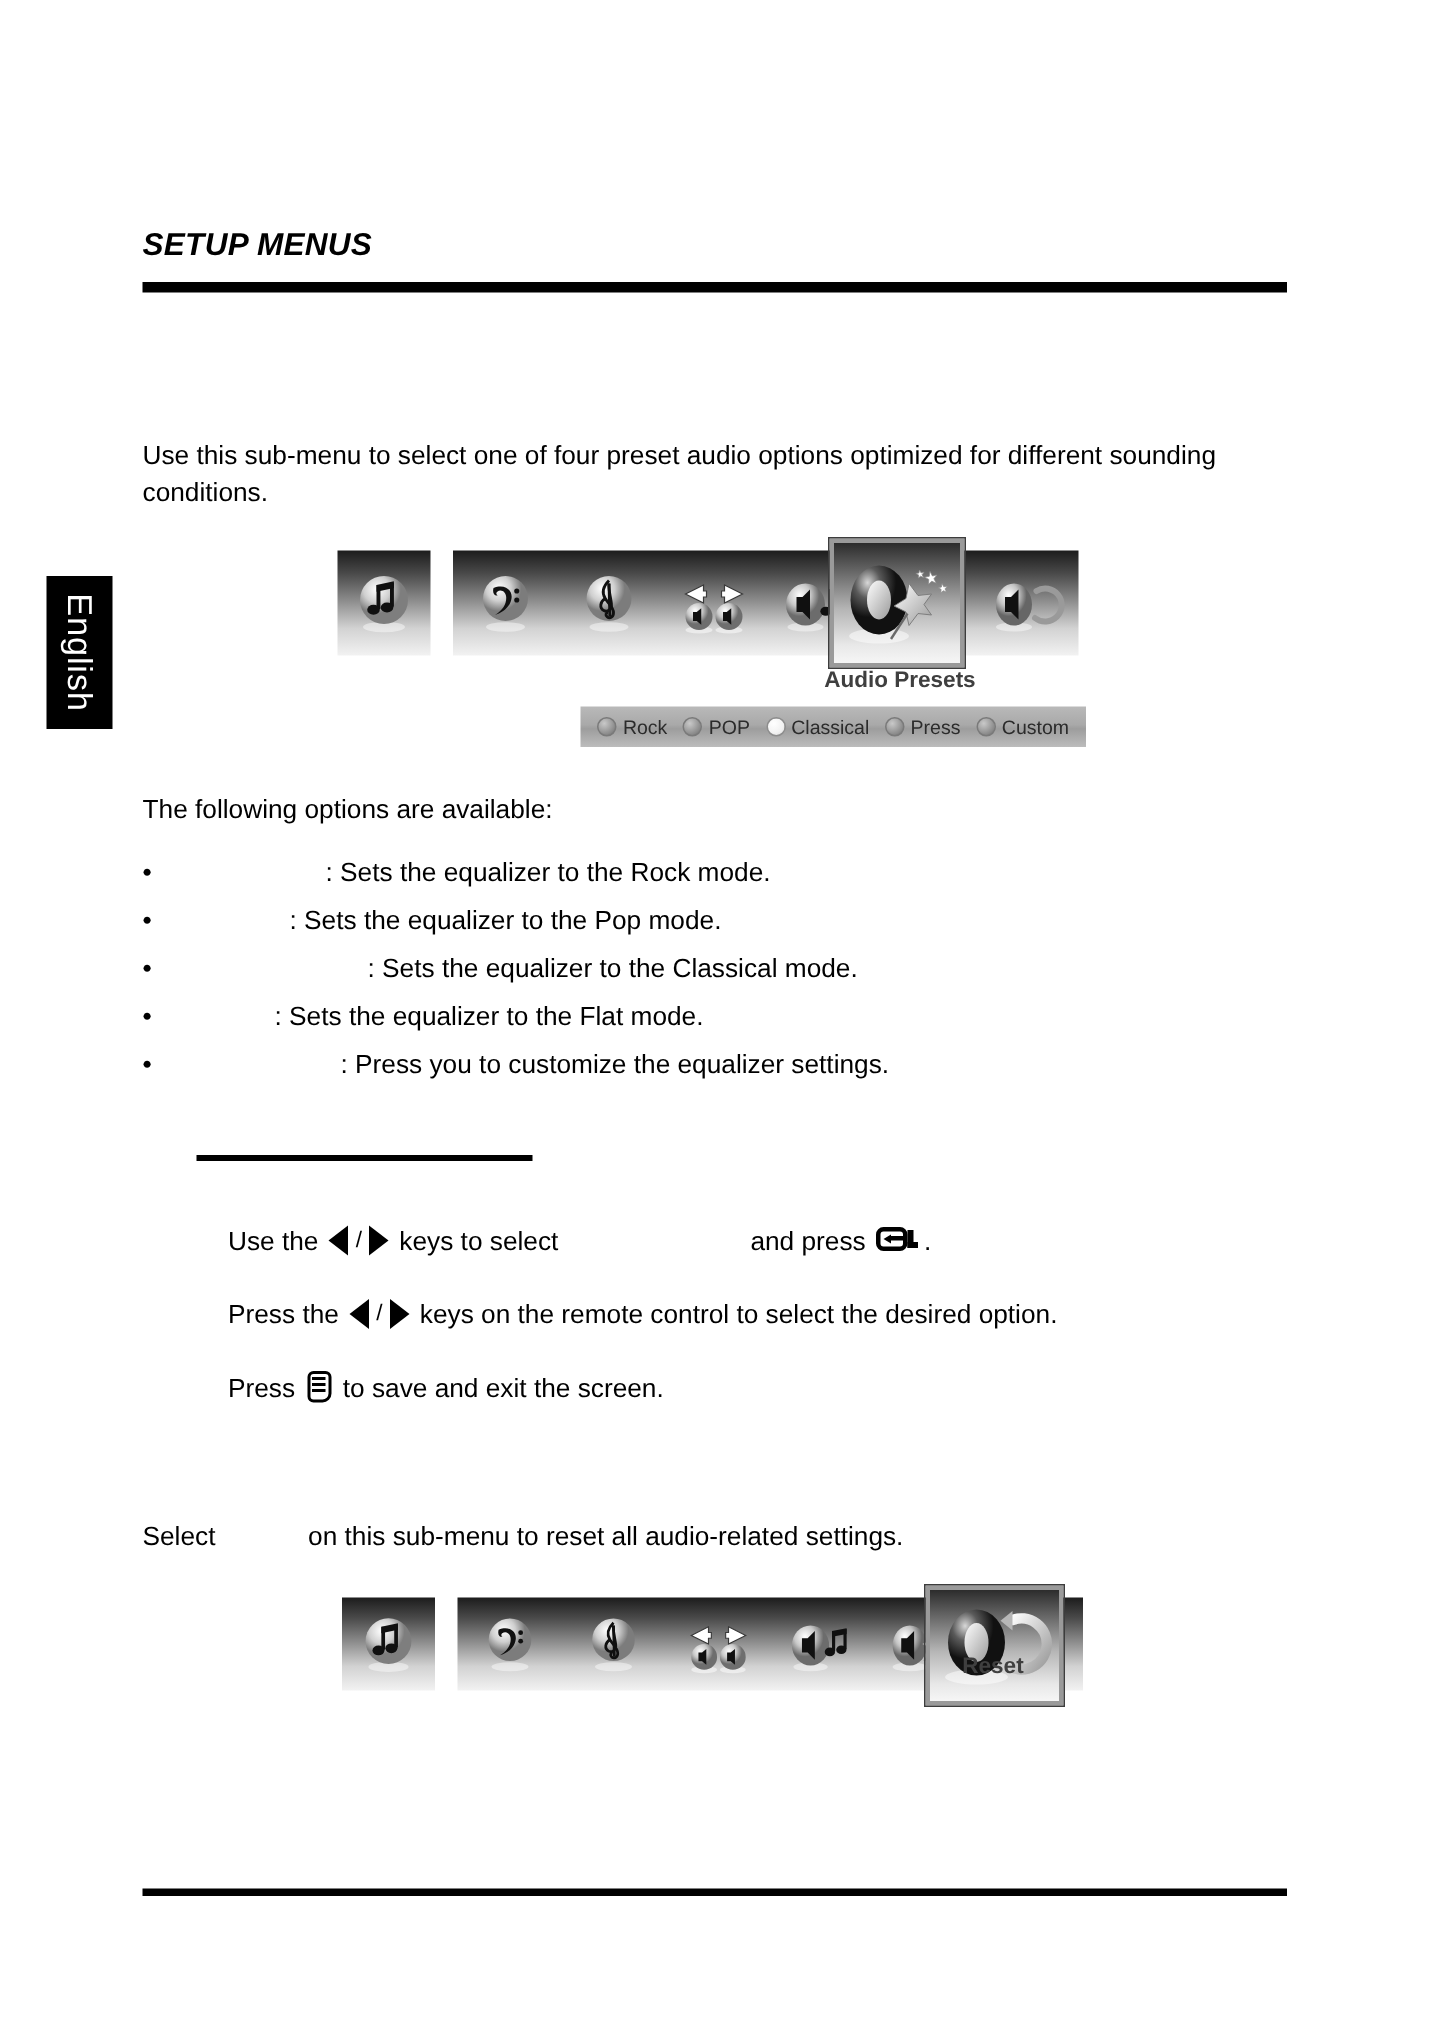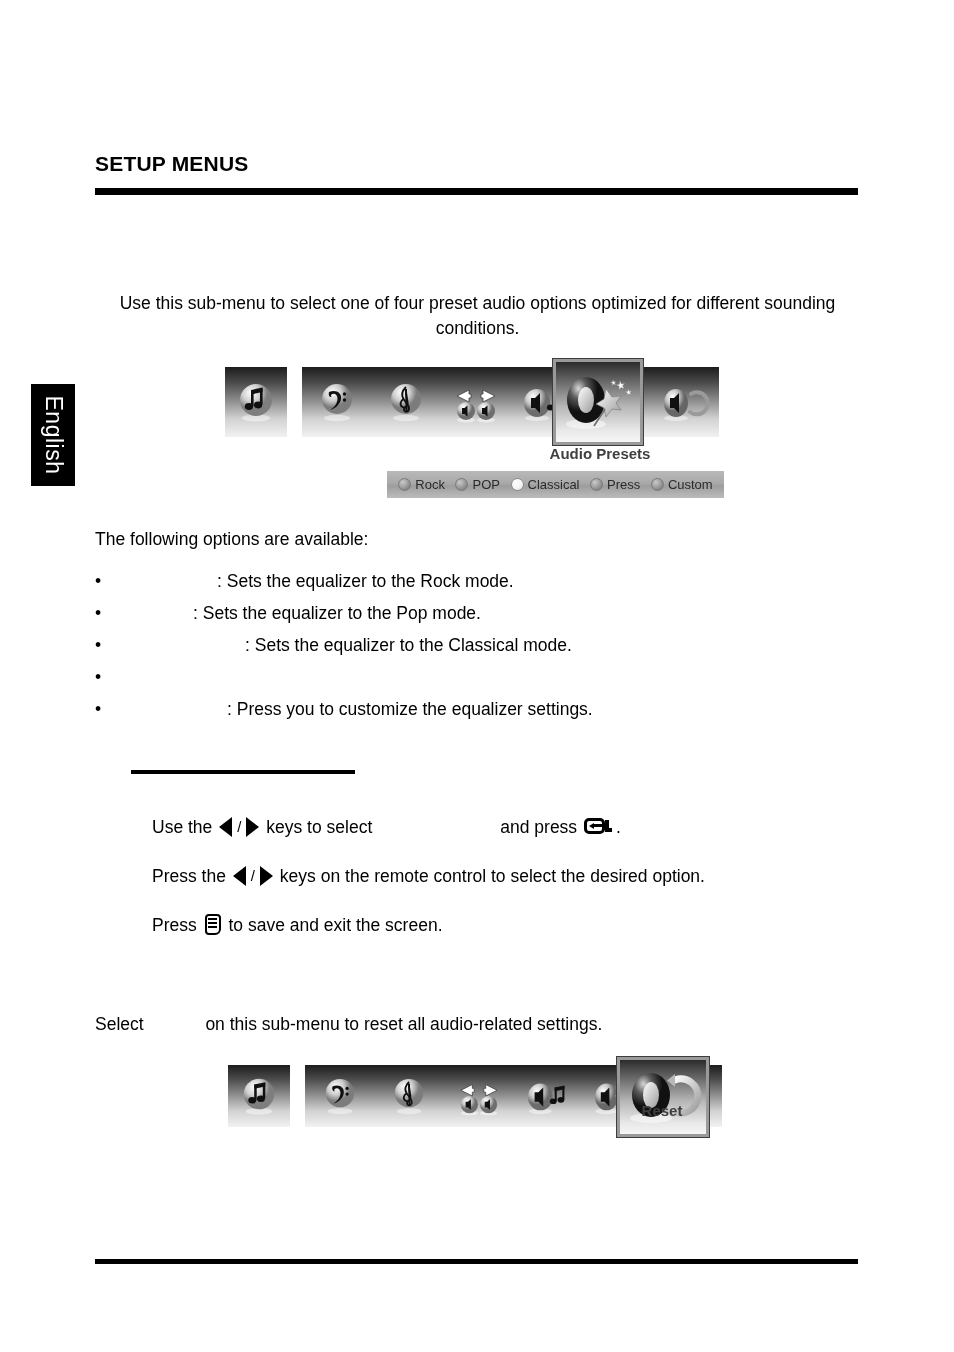--- a/index.html
+++ b/index.html
@@ -20,20 +20,21 @@
   
   .page-header {
     position: absolute;
     left: 95px;
     top: 152px;
     width: 763px;
   }
   .page-header .title {
     font-size: 21px;
     font-weight: bold;
+    font-style: italic;
     letter-spacing: 0.2px;
     line-height: 1.1;
     white-space: nowrap;
   }
   .header-rule {
     position: absolute;
     left: 95px;
     top: 188px;
     width: 763px;
     height: 7px;
@@ -67,21 +68,20 @@
   .body-text {
     position: absolute;
     font-size: 17.5px;
     line-height: 25px;
     color: #000000;
   }
   .intro {
     left: 95px;
     top: 291px;
     width: 765px;
-    text-align: center;
   }
   .following {
     left: 95px;
     top: 527px;
     width: 700px;
   }
   .reset-lead {
     left: 95px;
     top: 1012px;
     width: 765px;
@@ -571,20 +571,23 @@
     </span>
   </div>
   <div class="bullet-row">
     <span class="bullet-dot">•</span>
     <span class="bullet-body">
       <span class="blank-term term-classical"></span><span>: Sets the equalizer to the Classical mode.</span>
     </span>
   </div>
   <div class="bullet-row">
     <span class="bullet-dot">•</span>
+    <span class="bullet-body">
+      <span class="blank-term term-flat"></span><span>: Sets the equalizer to the Flat mode.</span>
+    </span>
   </div>
   <div class="bullet-row">
     <span class="bullet-dot">•</span>
     <span class="bullet-body">
       <span class="blank-term term-custom"></span><span>: Press you to customize the equalizer settings.</span>
     </span>
   </div>
 </div>
 
 <div class="note-rule"></div>

